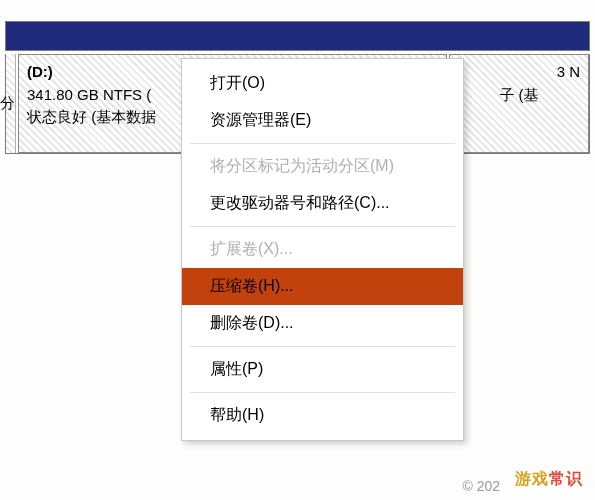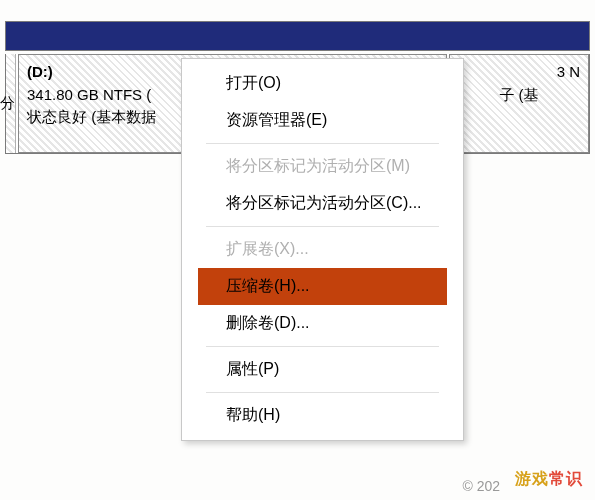--- a/index.html
+++ b/index.html
@@ -64,21 +64,21 @@
     .part-right .info { text-align: right; }
     .part-right .status { text-align: center; }
 
     .ctx-menu {
       position: absolute;
       top: 58px; left: 181px;
       width: 283px;
       background: #fff;
       border: 1px solid #c8c8c8;
       box-shadow: 3px 3px 6px rgba(0,0,0,.18);
-      padding: 6px 16px;
+      padding: 6px 0;
     }
     .menu-item {
       padding: 8px 18px 8px 28px;
       font-size: 16px;
       color: #000;
       cursor: default;
     }
     .menu-item.disabled { color: #b0b0b0; }
     .menu-item.hover { background: #c2410c; }
     .menu-sep {
@@ -123,21 +123,21 @@
     <div class="info">3 N</div>
     <div class="status">子 (基</div>
   </div>
 </div>
 
 <div class="ctx-menu">
   <div class="menu-item">打开(O)</div>
   <div class="menu-item">资源管理器(E)</div>
   <div class="menu-sep"></div>
   <div class="menu-item disabled">将分区标记为活动分区(M)</div>
-  <div class="menu-item">将分区标记为活动分区(C)...</div>
+  <div class="menu-item">更改驱动器号和路径(C)...</div>
   <div class="menu-sep"></div>
   <div class="menu-item disabled">扩展卷(X)...</div>
   <div class="menu-item hover">压缩卷(H)...</div>
   <div class="menu-item">删除卷(D)...</div>
   <div class="menu-sep"></div>
   <div class="menu-item">属性(P)</div>
   <div class="menu-sep"></div>
   <div class="menu-item">帮助(H)</div>
 </div>
 

